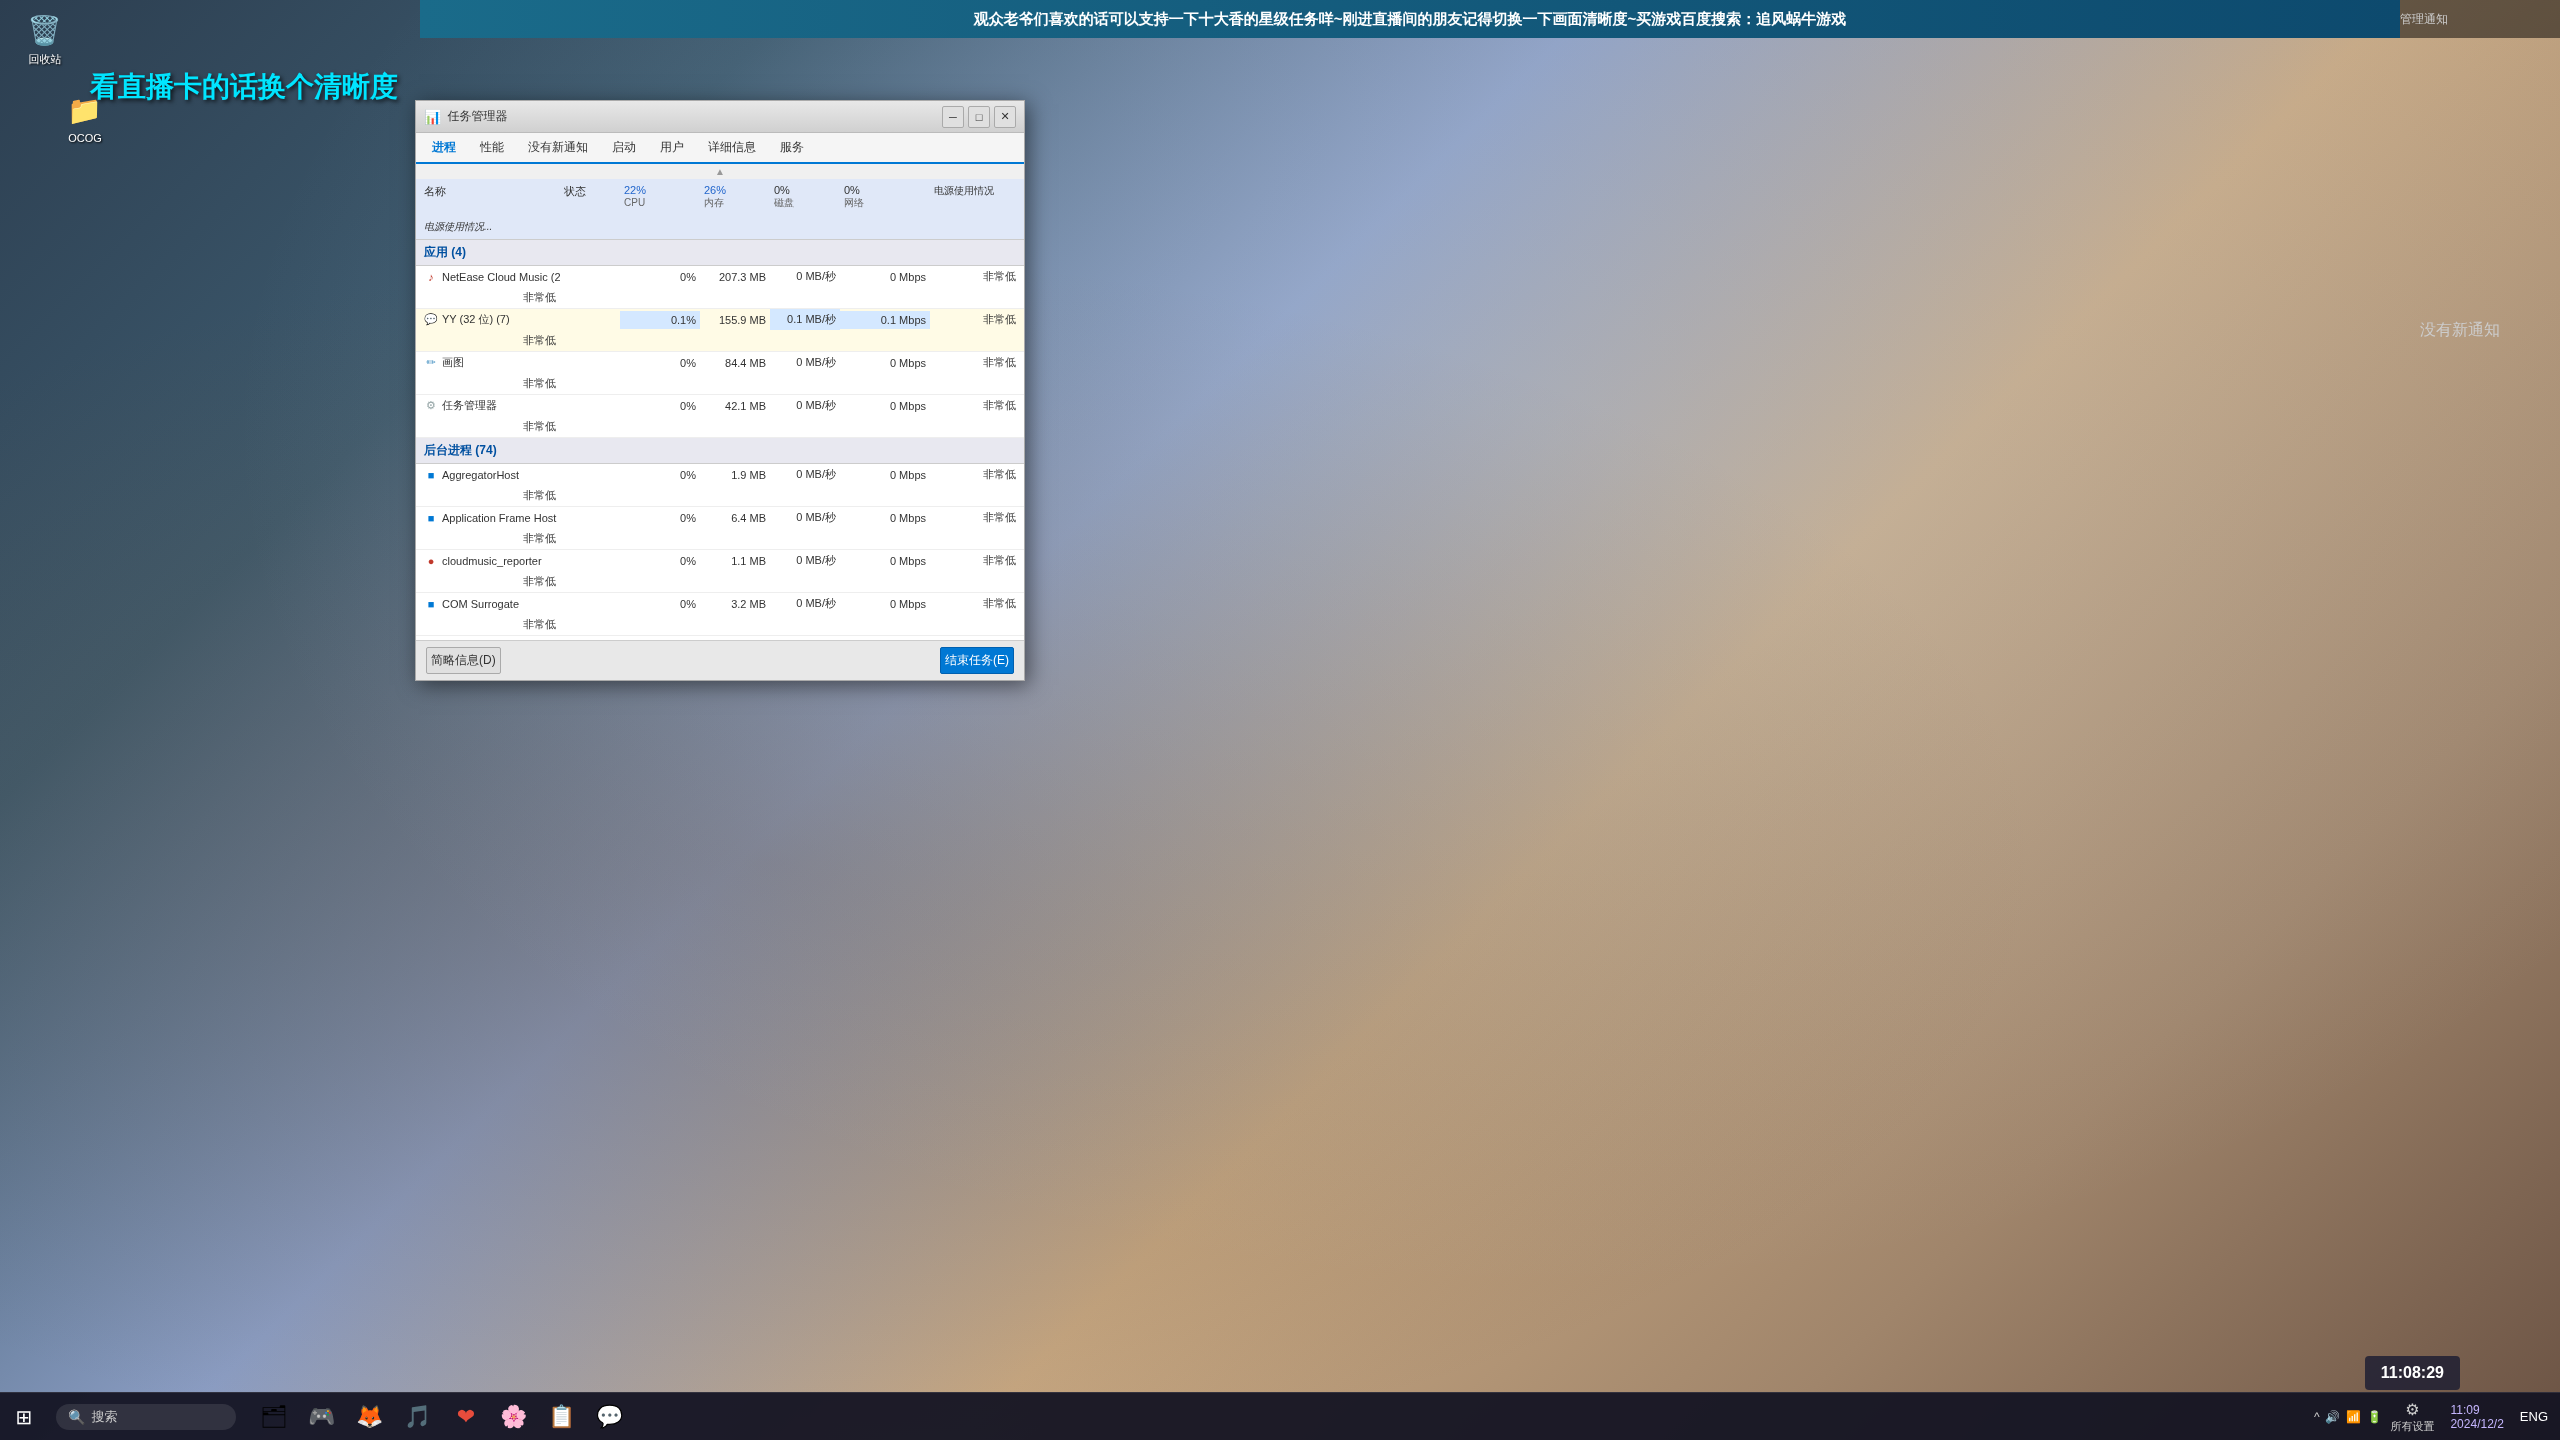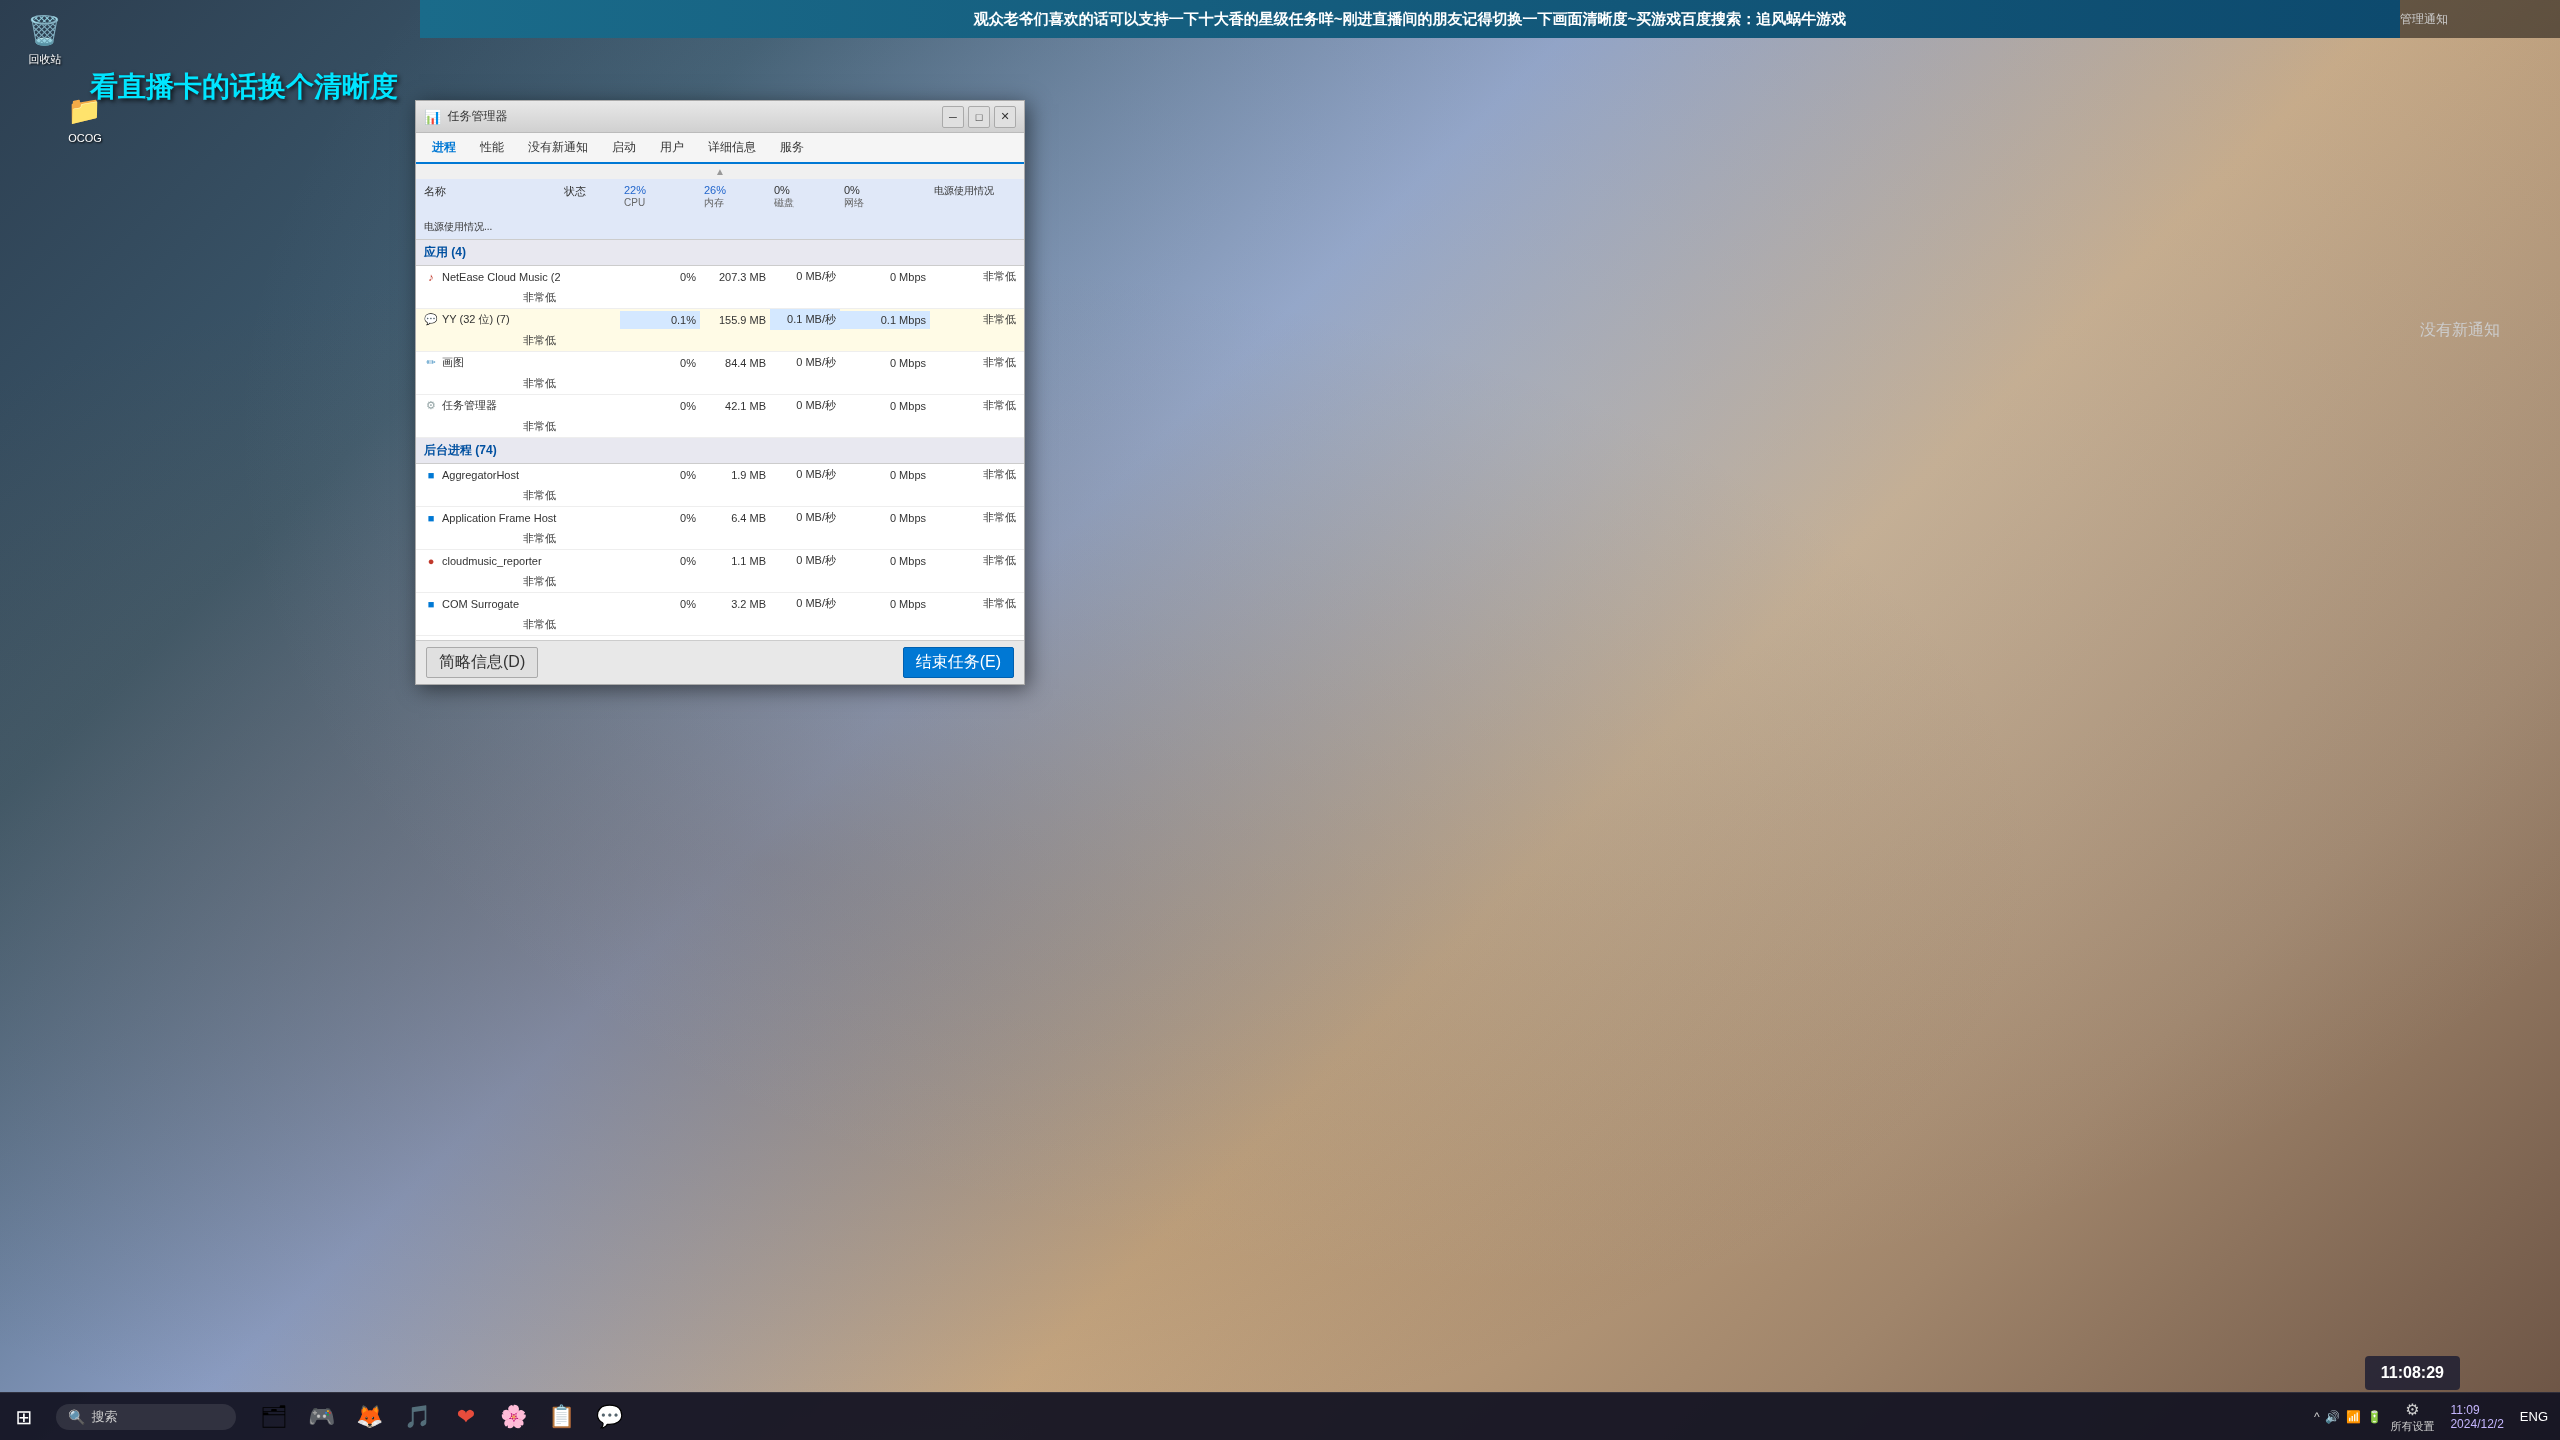--- a/index.html
+++ b/index.html
@@ -373,25 +373,25 @@
 
     .tm-footer {
       background: #e8e8e8;
       border-top: 1px solid #ccc;
       display: flex;
       justify-content: space-between;
       align-items: center;
       padding: 6px 10px;
     }
     .tm-footer-btn {
-      padding: 4px 12px;
+      padding: 4px 4px;
       background: #e0e0e0;
       border: 1px solid #aaa;
       border-radius: 2px;
-      font-size: 16px;
+      font-size: 12px;
       color: #333;
       cursor: pointer;
     }
     .tm-footer-btn.primary {
       background: #0078d4;
       color: #fff;
       border-color: #0060b0;
     }
 
     
@@ -473,21 +473,21 @@
       <span style="font-size:10px;color:#666;">磁盘</span>
     </div>
     <div class="tm-col-header right">
       <span>0%</span><br>
       <span style="font-size:10px;color:#666;">网络</span>
     </div>
     <div class="tm-col-header right">
       <span style="font-size:10px;">电源使用情况</span>
     </div>
     <div class="tm-col-header right">
-      <span style="font-size:10px;">电源使用情况...</span>
+      <span style="font-size:10px;font-style:italic;">电源使用情况...</span>
     </div>
   </div>
 
   <div class="tm-body">
 
     <div class="tm-section-header">应用 (4)</div>
 
     <div class="tm-row">
       <div class="tm-cell name-cell">
         <span class="app-icon" style="color:#c0392b;">♪</span>

